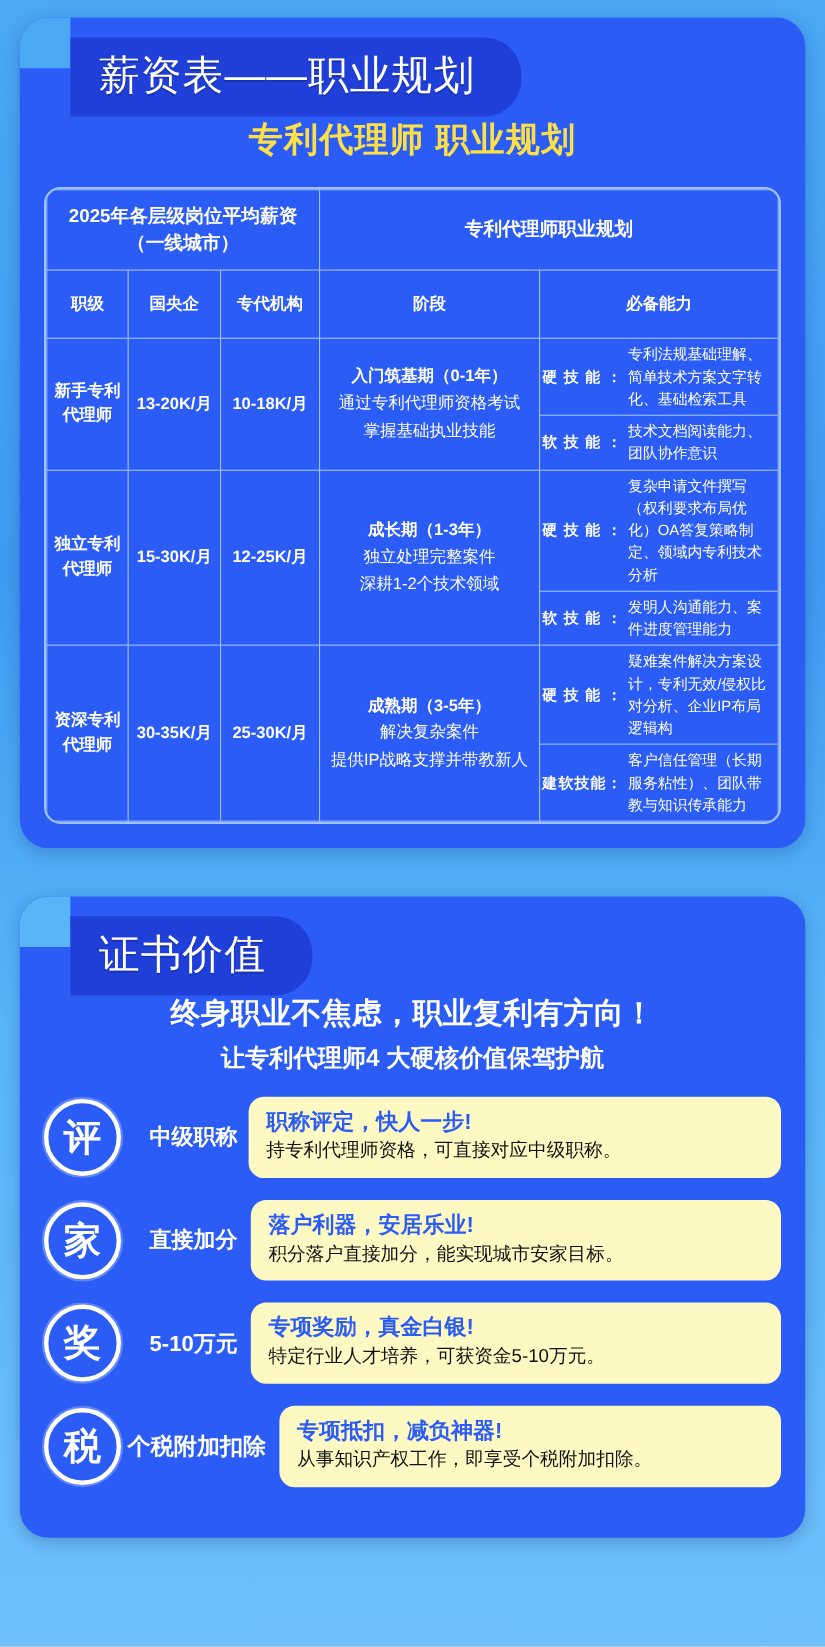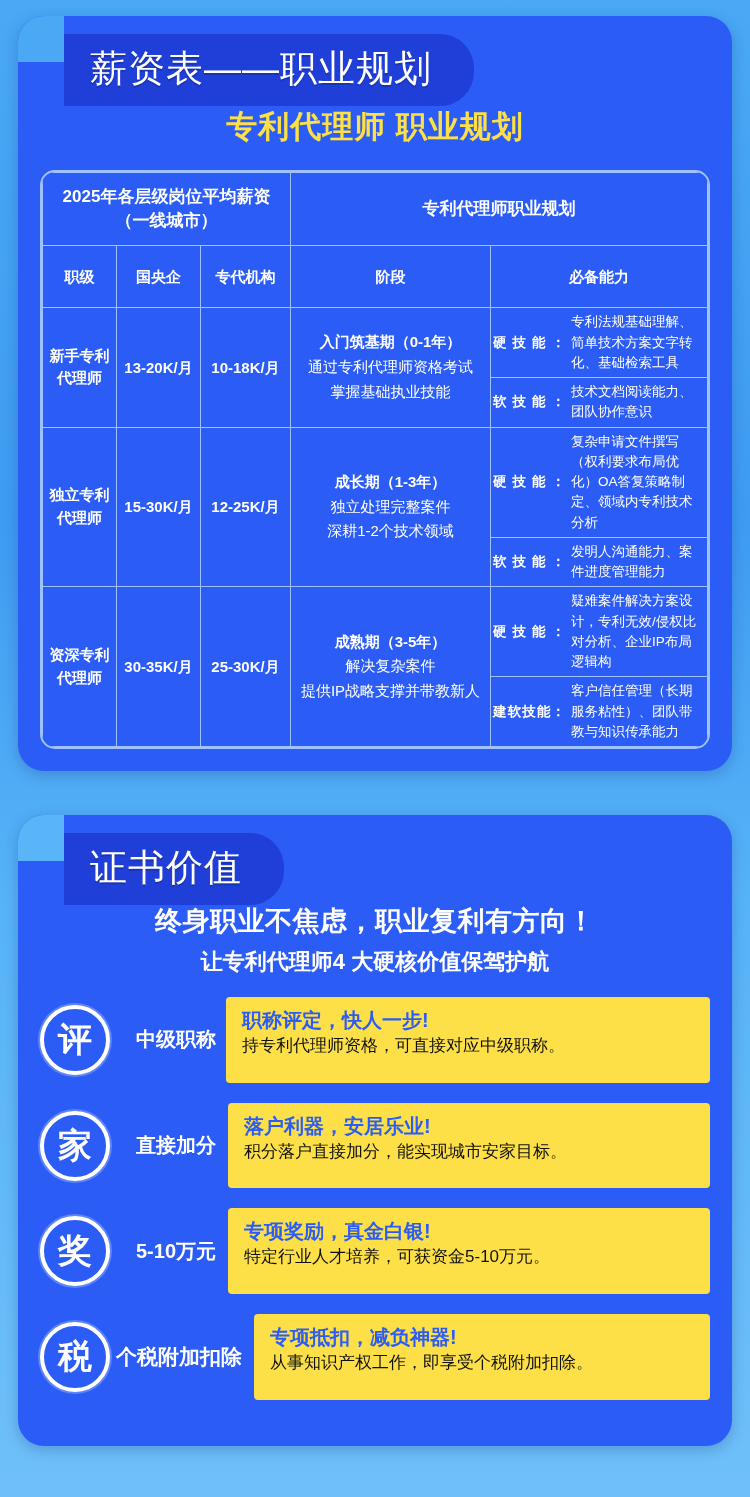--- a/index.html
+++ b/index.html
@@ -172,24 +172,24 @@
   .badge-label {
     color: #fff;
     font-size: 20px;
     font-weight: bold;
     margin-left: 26px;
     white-space: nowrap;
     flex: 0 0 auto;
   }
   .bubble {
     flex: 1 1 auto;
-    background: #fde047;
-    border-radius: 4px;
+    background: #fef9c3;
+    border-radius: 14px;
     margin-left: 12px;
-    padding: 9px 14px 24px 16px;
+    padding: 9px 14px 12px 16px;
     min-height: 46px;
     box-sizing: border-box;
   }
   .bubble .t1 {
     color: #2b5cf6;
     font-size: 20px;
     font-weight: bold;
     line-height: 1.4;
   }
   .bubble .t2 {

